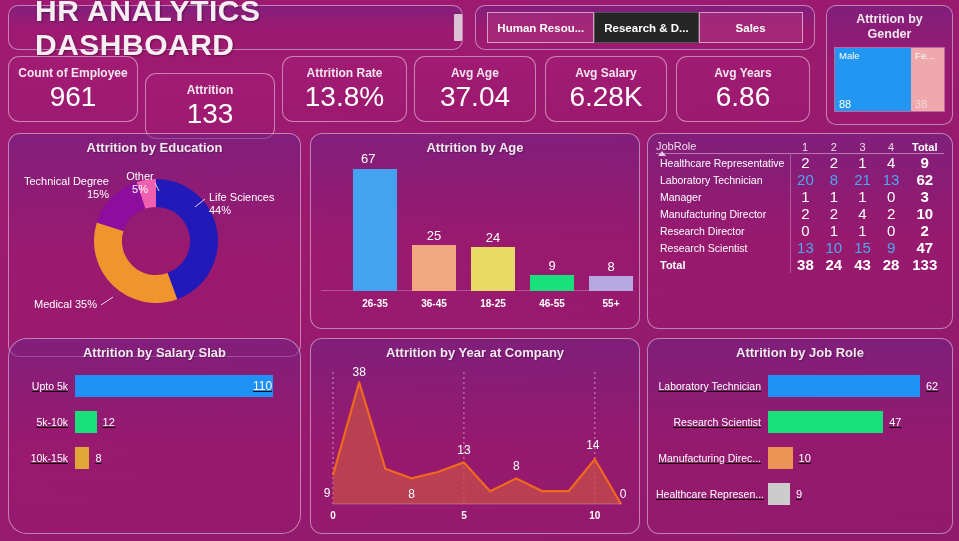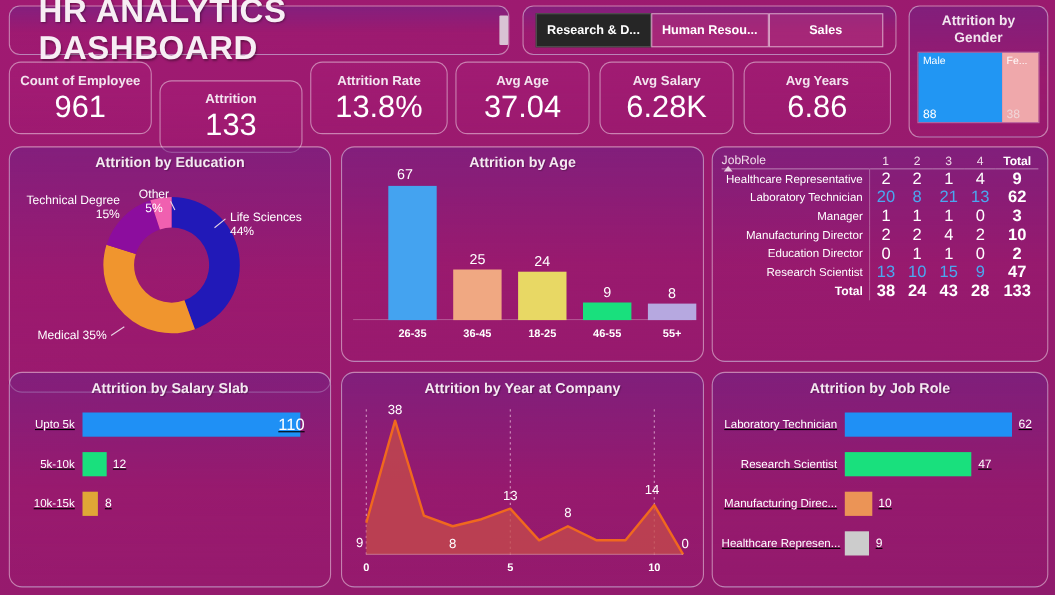--- a/index.html
+++ b/index.html
@@ -102,21 +102,21 @@
   #age-panel   { left: 310px; top: 133px; width: 330px; height: 196px; }
   #matrix-panel{ left: 647px; top: 133px; width: 306px; height: 196px; }
 
   .chart-title {
     text-align: center; color: #f4e8f1;
     font-size: 13px; font-weight: bold; padding-top: 6px;
     text-shadow: 1px 1px 1px rgba(0,0,0,0.25);
   }
 
   
-  #salary-panel { left: 8px;   top: 338px; width: 293px; height: 196px; }
+  #salary-panel { left: 8px;   top: 338px; width: 293px; height: 196px; border-radius: 19px; }
   #year-panel   { left: 310px; top: 338px; width: 330px; height: 196px; }
   #jobrole-panel{ left: 647px; top: 338px; width: 306px; height: 196px; }
 
   
   #matrix-wrap { padding: 6px 8px 0 8px; }
   table.matrix { width: 100%; border-collapse: collapse; }
   table.matrix th, table.matrix td { color: #ffffff; }
   table.matrix th.rolehdr {
     text-align: left; font-size: 11px; font-weight: normal;
     color: #f0dcea; padding-bottom: 1px; position: relative;
@@ -131,21 +131,21 @@
   }
   .sort-arrow {
     position: absolute; left: 2px; bottom: -3px;
     width: 0; height: 0;
     border-left: 4px solid transparent;
     border-right: 4px solid transparent;
     border-bottom: 5px solid #e6cde0;
   }
   table.matrix tr.hdr-row { border-bottom: 1px solid rgba(255,255,255,0.4); }
   table.matrix td.role {
-    font-size: 10.5px; text-align: right;
+    font-size: 10.5px; text-align: left;
     padding: 1px 4px; white-space: nowrap;
     border-right: 1px solid rgba(255,255,255,0.28);
     padding-right: 6px;
   }
   table.matrix td.num {
     text-align: center; font-size: 15px; font-weight: 400;
     padding: 0px 0;
   }
   table.matrix td.total { font-weight: bold; font-size: 15px; text-align: center; }
   table.matrix tr.total-row td { font-weight: bold; font-size: 15px; }
@@ -171,38 +171,38 @@
 
   
   .hbar-wrap { padding: 8px 10px 0 8px; text-decoration: underline; }
   .hbar-row { display: flex; align-items: center; height: 36px; }
   .hbar-label {
     color: #ffffff; font-size: 10.5px; text-align: right;
     padding-right: 7px; white-space: nowrap; overflow: hidden;
   }
   .hbar-bar { height: 22px; }
   .hbar-val { color: #ffffff; font-size: 11px; padding-left: 6px; }
-  .hbar-val.inside { color: #ffffff; font-size: 15px; margin-left: -26px; }
+  .hbar-val.inside { color: #ffffff; font-size: 12px; margin-left: -26px; }
 
   
   #area-svg { display: block; margin: 2px auto 0 auto; }
   .area-axis-lbl { fill: #ffffff; font-size: 10px; font-weight: bold; font-family: "Liberation Sans", sans-serif; }
   .area-pt-lbl { fill: #ffffff; font-size: 12px; font-family: "Liberation Sans", sans-serif; }
 </style>
 </head>
 <body>
 
 <div class="panel" id="title-panel">
   <div id="title-text">HR ANALYTICS DASHBOARD</div>
   <div id="title-bar-icon"></div>
 </div>
 
 <div class="panel" id="dept-panel">
+  <div class="dept-btn">Human Resou...</div>
   <div class="dept-btn selected">Research &amp; D...</div>
-  <div class="dept-btn">Human Resou...</div>
   <div class="dept-btn">Sales</div>
 </div>
 
 <div class="panel" id="gender-panel">
   <div id="gender-title">Attrition by Gender</div>
   <div id="treemap">
     <div class="tm-cell" style="width:69.8%;background:#2196f3;">
       <span class="tm-label">Male</span>
       <span class="tm-value">88</span>
     </div>
@@ -333,21 +333,21 @@
           </tr>
           <tr>
             <td class="role">Manufacturing Director</td>
             <td class="num">2</td>
             <td class="num">2</td>
             <td class="num">4</td>
             <td class="num">2</td>
             <td class="total">10</td>
           </tr>
           <tr>
-            <td class="role">Education Director</td>
+            <td class="role">Research Director</td>
             <td class="num">0</td>
             <td class="num">1</td>
             <td class="num">1</td>
             <td class="num">0</td>
             <td class="total">2</td>
           </tr>
           <tr>
             <td class="role">Research Scientist</td>
             <td class="num" style="color: rgb(74, 168, 240);">13</td>
             <td class="num" style="color: rgb(74, 168, 240);">10</td>

